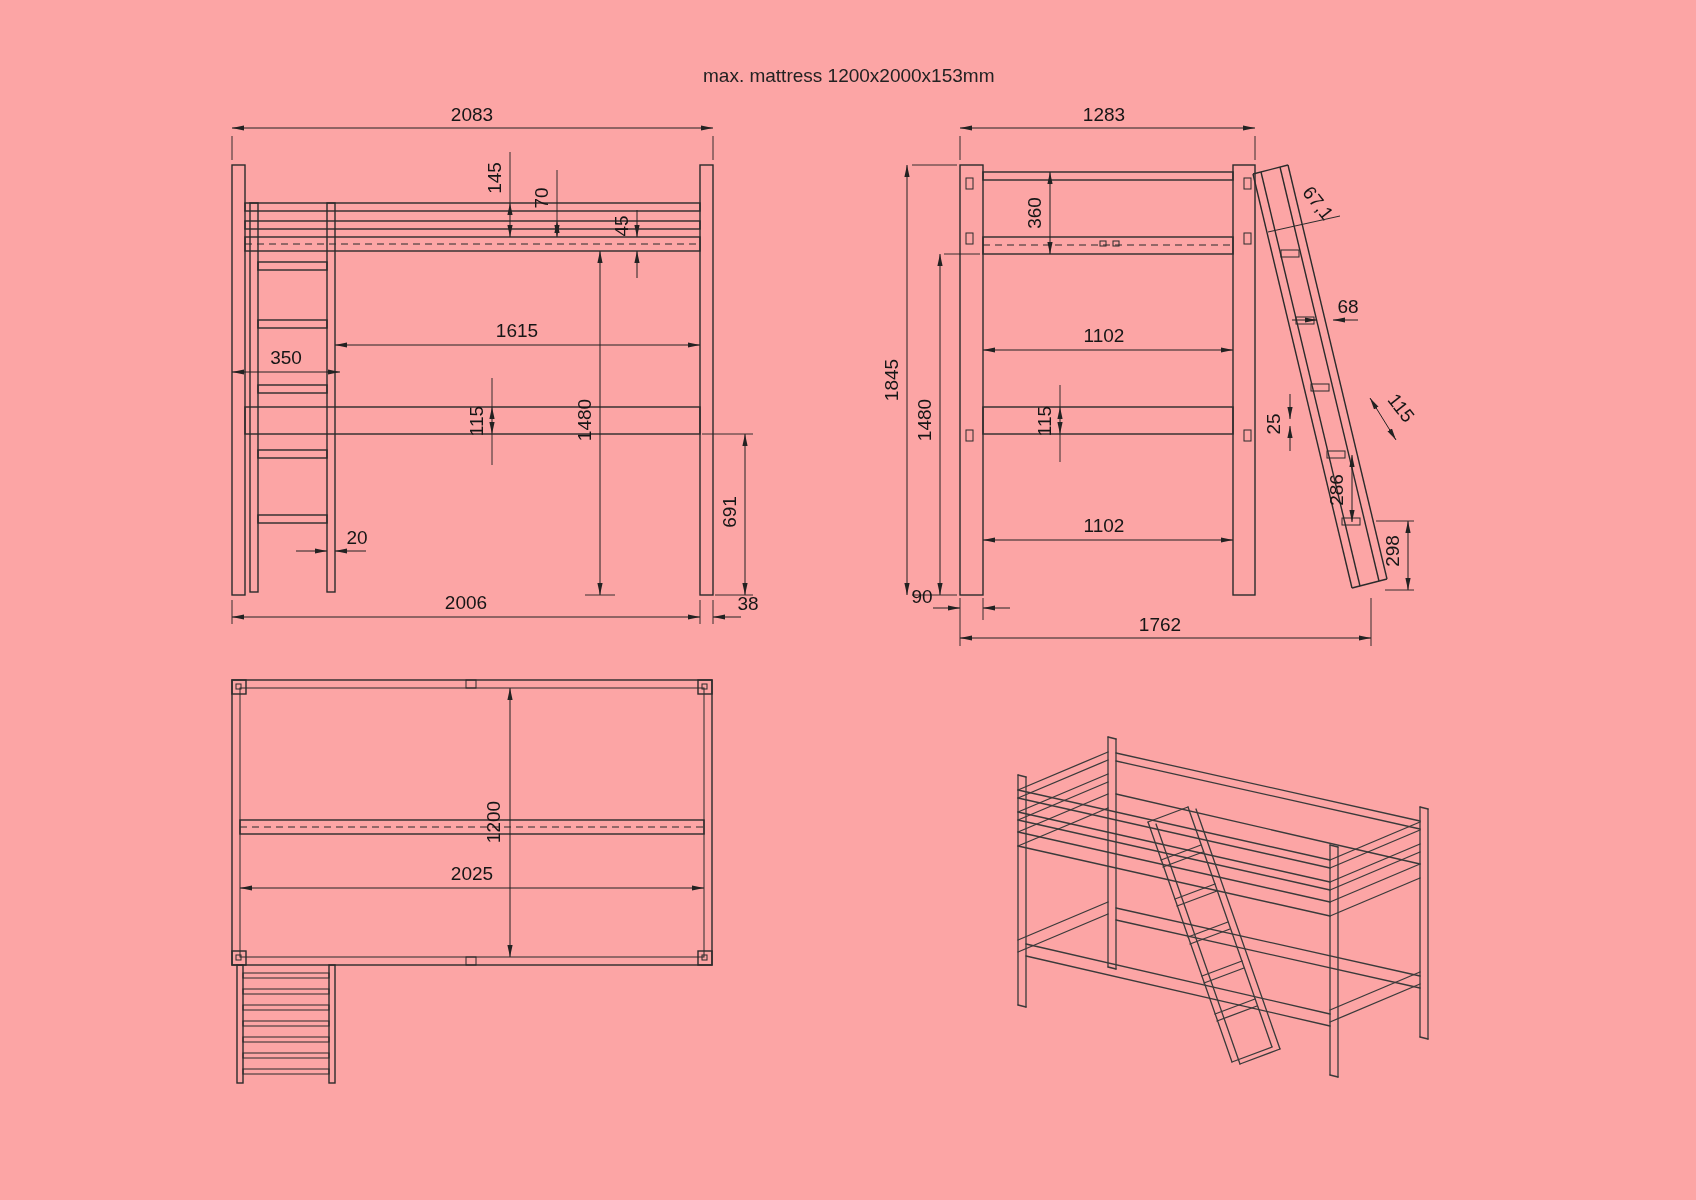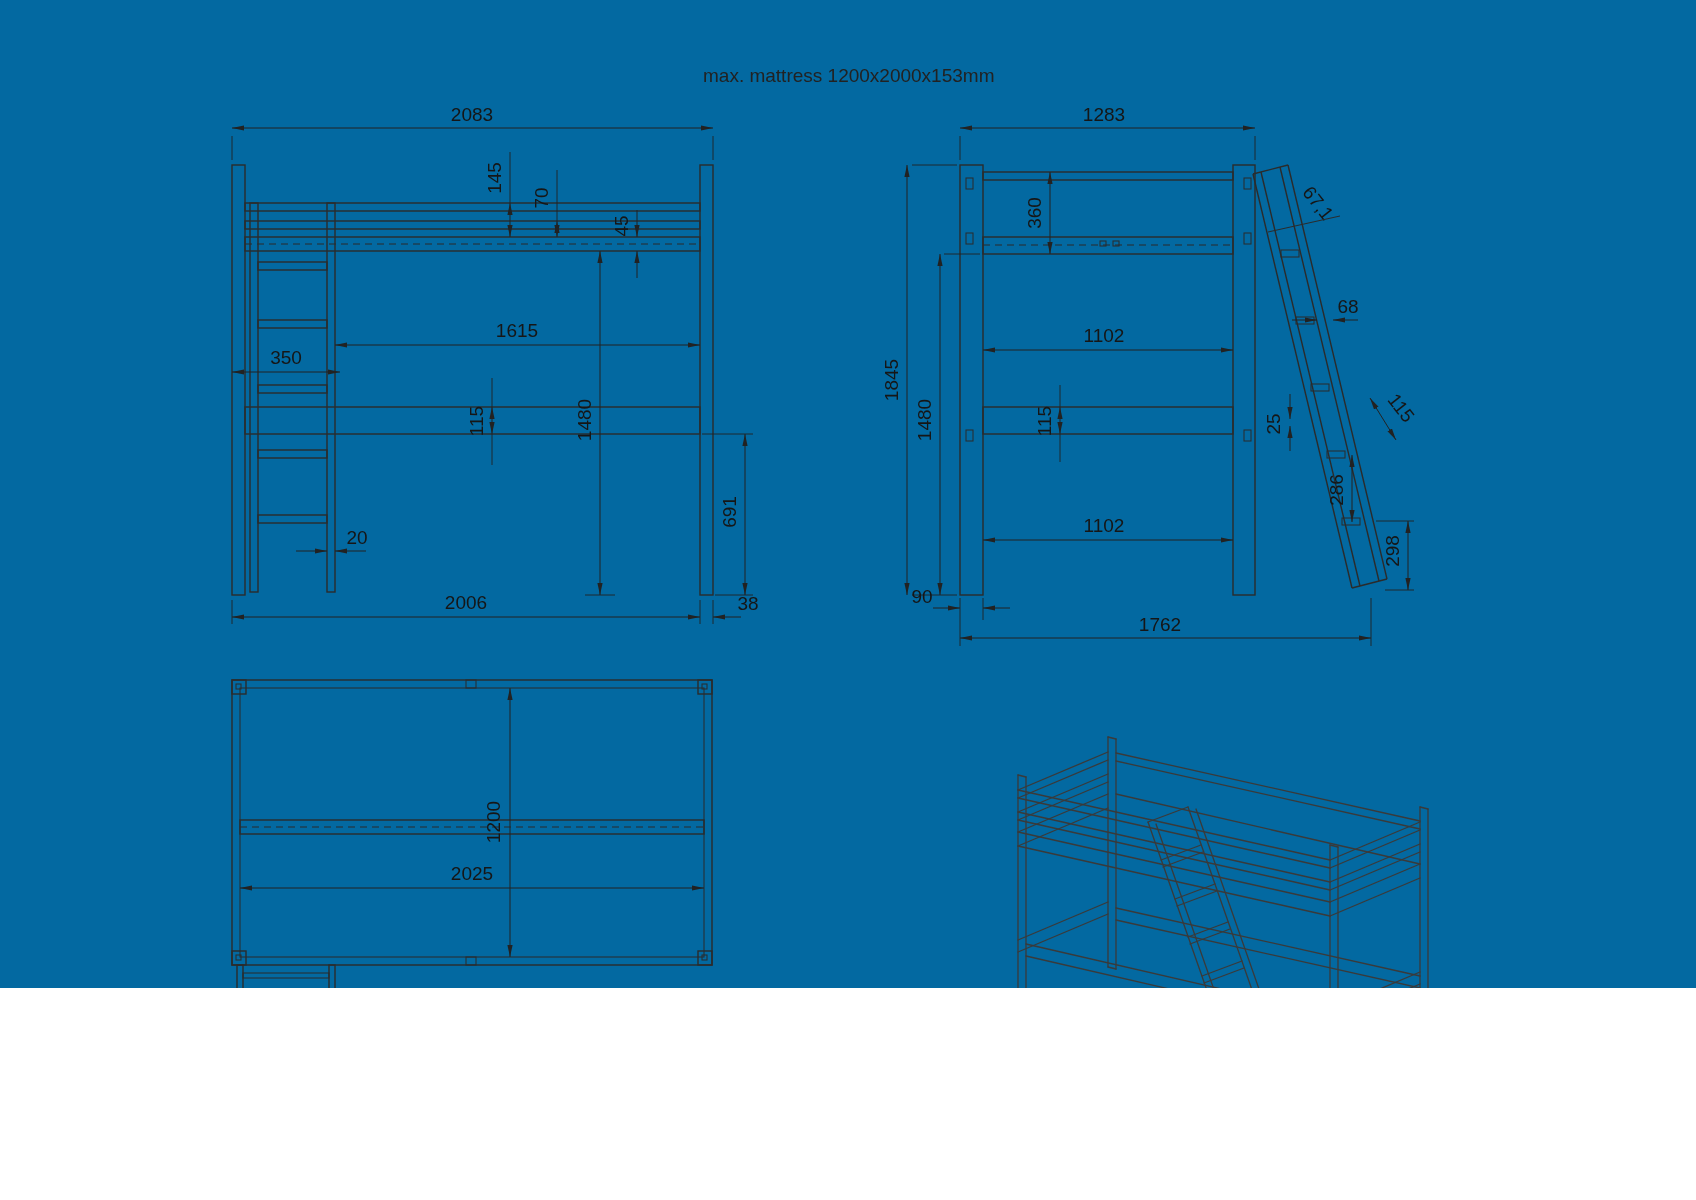--- a/index.html
+++ b/index.html
@@ -1,16 +1,16 @@
 <!DOCTYPE html>
 <html><head>
 <meta charset="utf-8">
 <style>
   html,body{margin:0;padding:0;background:#ffffff;}
-  .canvas{position:relative;width:1696px;height:988px;background:#0369a1;overflow:hidden;
+  .canvas{position:relative;width:1696px;height:1200px;background:#fca5a5;overflow:hidden;
           font-family:"Liberation Sans", sans-serif;}
   svg{display:block;}
   .part{stroke:#2b2b2b;stroke-width:1.4;fill:none;}
   .thin{stroke:#2b2b2b;stroke-width:1;fill:none;}
   .iso{stroke:#3a3a3a;stroke-width:1.3;fill:none;stroke-linecap:round;}
   .dim{stroke:#222;stroke-width:1;fill:none;}
   .ext{stroke:#222;stroke-width:0.9;fill:none;}
   .dash{stroke:#2b2b2b;stroke-width:1;fill:none;stroke-dasharray:7 5;}
   text{font-family:"Liberation Sans", sans-serif;font-size:19px;fill:#161616;}
   text.ttl{font-size:19px;fill:#222;}

